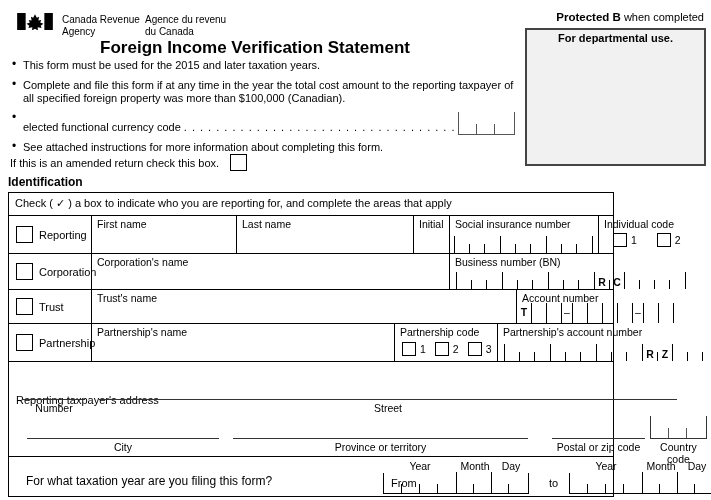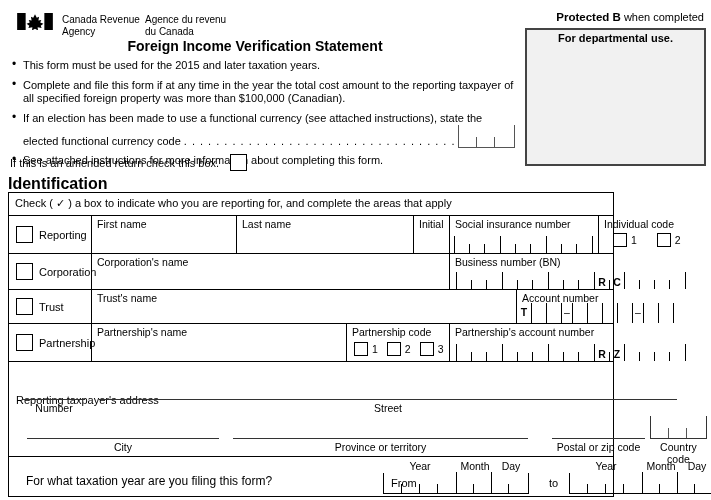--- a/index.html
+++ b/index.html
@@ -8,35 +8,35 @@
     position:relative; width:711px; height:500px; background:#fff;
     font-family:"Liberation Sans", sans-serif; color:#000; font-size:11px;
     overflow:hidden;
   }
   
   .flag { position:absolute; left:17px; top:13px; }
   .wm { position:absolute; top:14px; font-size:10px; line-height:12px; }
   .wm-en { left:62px; }
   .wm-fr { left:145px; }
   .form-title { position:absolute; left:100px; top:38px; width:310px; text-align:center;
-    font-weight:bold; font-size:14px; }
+    font-weight:bold; font-size:17px; }
   .protected { position:absolute; top:11px; right:7px; font-size:11px; }
   .protected b { font-size:11.5px; }
   .dept-box { position:absolute; left:525px; top:28px; width:181px; height:138px;
     background:#f1f1f1; border:2px solid #444; }
   .dept-box .dept-title { display:block; text-align:center; font-weight:bold;
     font-size:11px; padding-top:2px; }
   
   .intro { position:absolute; left:10px; top:59px; width:512px; }
   .bullet { position:relative; padding-left:13px; margin-bottom:6px; line-height:13.5px; max-width:505px; }
   .bullet::before { content:"\2022"; position:absolute; left:2px; top:-1px; font-size:12px; }
   .cur-line2 { display:flex; align-items:flex-end; }
   .dots { flex:1; overflow:hidden; white-space:nowrap; letter-spacing:1px; margin:0 3px; }
   .amended { position:absolute; left:10px; top:154px; display:flex; align-items:center; gap:11px; }
-  .id-heading { position:absolute; left:8px; top:175px; font-weight:bold; font-size:16px; }
+  .id-heading { position:absolute; left:8px; top:175px; font-weight:bold; font-size:12px; }
   
   .cb { width:17px; height:17px; border:1.6px solid #000; background:#fff; flex:0 0 auto; }
   .cb-s { width:14px; height:14px; border:1.5px solid #000; background:#fff; flex:0 0 auto; }
   .codepair { display:flex; align-items:center; gap:4px; font-size:10.5px; }
   
   .idtable { position:absolute; left:8px; top:192px; width:606px; height:305px;
     border:1.5px solid #000; }
   .trow { display:flex; border-top:1px solid #000; position:relative; width:100%; }
   .trow:first-child { border-top:none; }
   .instr { padding:4px 6px; font-size:11px; }
@@ -104,21 +104,20 @@
     <b>Protected B</b><span> when completed</span>
   </div>
   <div class="dept-box">
     <span class="dept-title">For departmental use.</span>
   </div>
 
   <div class="intro">
     <div class="bullet">This form must be used for the 2015 and later taxation years.</div>
     <div class="bullet">Complete and file this form if at any time in the year the total cost amount to the reporting taxpayer of all specified foreign property was more than $100,000 (Canadian).</div>
     <div class="bullet">
-      <div>If an election has been made to use a functional currency (see attached instructions), state the</div>
       <div class="cur-line2">
         <span>elected functional currency code</span>
         <span class="dots">. . . . . . . . . . . . . . . . . . . . . . . . . . . . . . . . . . . . . . . . . . . . . . . . . . . . . . . . . . . . . . . . . . . . . . . .</span>
         <span class="c3comb">
           <i class="dc3"></i>
             <i class="dc3"></i>
             <i class="dc3"></i>
         </span>
       </div>
     </div>
@@ -255,21 +254,21 @@
     </div>
 
     <div class="trow" style="height:38px;">
       <div class="ecell">
         <span class="cb"></span>
         <span>Partnership</span>
       </div>
       <div class="fcell" style="width:255px;">
         <span class="flabel">Partnership's name</span>
       </div>
-      <div class="fcell" style="width:103px;">
+      <div class="fcell" style="width:103px;margin-left:48px;">
         <span class="flabel">Partnership code</span>
         <span style="display:flex; gap:9px; padding-left:7px; margin-top:2px;">
           <span class="codepair">
             <span class="cb-s"></span>
             <span>1</span>
           </span>
           <span class="codepair">
             <span class="cb-s"></span>
             <span>2</span>
           </span>

